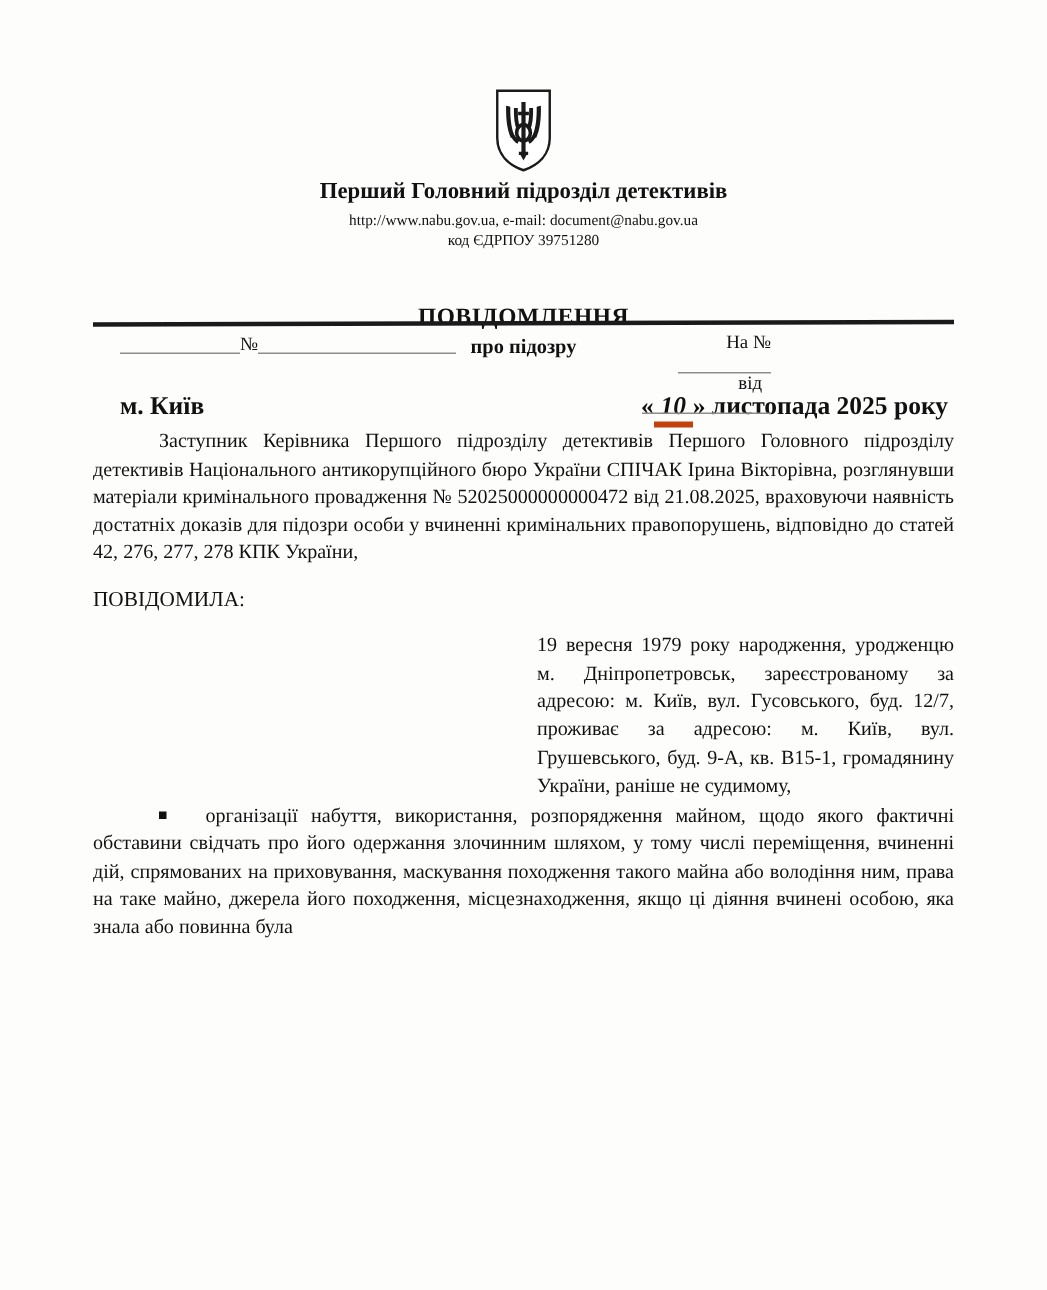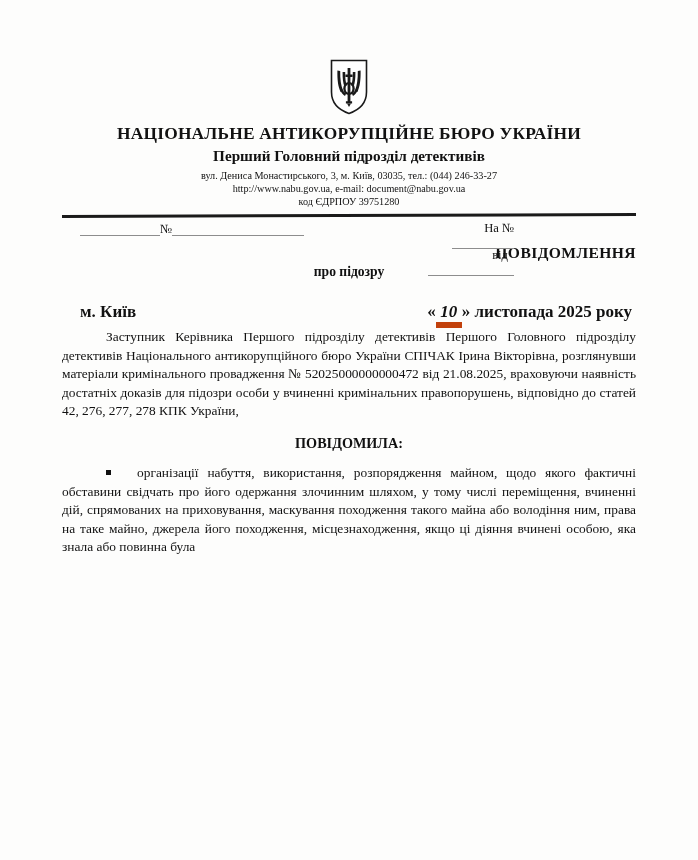--- a/index.html
+++ b/index.html
@@ -96,21 +96,21 @@
   }
   .blank.b1 { width: 80px; }
   .blank.b2 { width: 132px; }
   .blank.b3 { width: 62px; }
   .blank.b4 { width: 86px; }
   .lbl { font-size: 12.6px; line-height: 13px; }
   .lbl-no { font-style: normal; }
 
   
   .doc-title {
-    text-align: right;
+    text-align: center;
     font-weight: bold;
     font-size: 15.6px;
     letter-spacing: 0.4px;
     margin-top: 36px;
   }
   .doc-subtitle {
     text-align: center;
     font-weight: bold;
     font-size: 13.6px;
     margin-top: 2px;
@@ -124,37 +124,36 @@
     margin-top: 22px;
     font-size: 17px;
     font-weight: bold;
   }
   .place { padding-left: 18px; }
   .date { padding-right: 4px; white-space: nowrap; }
   .date .daynum {
     display: inline-block;
     min-width: 26px;
     text-align: center;
-    border-bottom: 6px solid #c2410c;
+    border-bottom: 4px solid #c2410c;
     font-family: "Liberation Serif", serif;
     font-style: italic;
     font-weight: bold;
   }
 
   
   .body-par {
     text-align: justify;
     font-size: 13.4px;
     line-height: 1.385;
     margin-top: 0;
     text-indent: 44px;
   }
   .center-head {
-    text-align: center;
-    font-weight: bold;
+    font-weight: normal;
     font-size: 14.2px;
     margin-top: 14px;
   }
 
   
   .suspect-block {
     margin-top: 12px;
     margin-left: 296px;
     width: 278px;
     text-align: justify;
@@ -222,24 +221,22 @@
           <path d="M13.6 14.0 c-0.1 6.2 0.4 11.0 1.9 14.6 l2.3 -1.1 c-1.2 -3.2 -1.7 -7.6 -1.6 -13.5 z"></path>
 
           <path d="M26.4 14.0 c0.1 6.2 -0.4 11.0 -1.9 14.6 l-2.3 -1.1 c1.2 -3.2 1.7 -7.6 1.6 -13.5 z"></path>
 
           <path d="M16.9 43.2 h6.2 v2.2 h-6.2 z"></path>
           <path d="M18.0 45.4 h4.0 l-2.0 3.6 z"></path>
         </g>
       </svg>
     </div>
 
-    <div class="org-title">НАЦІОНАЛЬНЕ АНТИКОРУПЦІЙНЕ БЮРО УКРАЇНИ</div>
     <div class="org-sub">Перший Головний підрозділ детективів</div>
     <div class="org-addr">
-      <div>вул. Дениса Монастирського, 3, м. Київ, 03035, тел.: (044) 246-33-27</div>
       <div>http://www.nabu.gov.ua, e-mail: document@nabu.gov.ua</div>
       <div>код ЄДРПОУ 39751280</div>
     </div>
 
     <div class="rule"></div>
 
     <div class="formline">
       <div class="ff ff-left">
         <span class="blank b1"></span>
         <span class="lbl lbl-no">№</span>
@@ -262,20 +259,21 @@
         <span>«</span><span class="daynum">10</span><span>»</span>
         <span>листопада 2025 року</span>
       </div>
     </div>
 
     <div class="body-par">Заступник Керівника Першого підрозділу детективів Першого Головного підрозділу детективів Національного антикорупційного бюро України СПІЧАК Ірина Вікторівна, розглянувши матеріали кримінального провадження № 52025000000000472 від 21.08.2025, враховуючи наявність достатніх доказів для підозри особи у вчиненні кримінальних правопорушень, відповідно до статей 42, 276, 277, 278 КПК України,</div>
 
     <div class="center-head">ПОВІДОМИЛА:</div>
 
     <div class="suspect-block">
+      <span>19 вересня 1979 року народження, уродженцю м. Дніпропетровськ, зареєстрованому за адресою: м. Київ, вул. Гусовського, буд. 12/7, проживає за адресою: м. Київ, вул. Грушевського, буд. 9-А, кв. В15-1, громадянину України, раніше не судимому,</span>
     </div>
 
 
 
     <div class="bullet-par">
       <span class="bsq"></span><span>організації набуття, використання, розпорядження майном, щодо якого фактичні обставини свідчать про його одержання злочинним шляхом, у тому числі переміщення, вчиненні дій, спрямованих на приховування, маскування походження такого майна або володіння ним, права на таке майно, джерела його походження, місцезнаходження, якщо ці діяння вчинені особою, яка знала або повинна була</span>
     </div>
 
   </div>
 </div>

